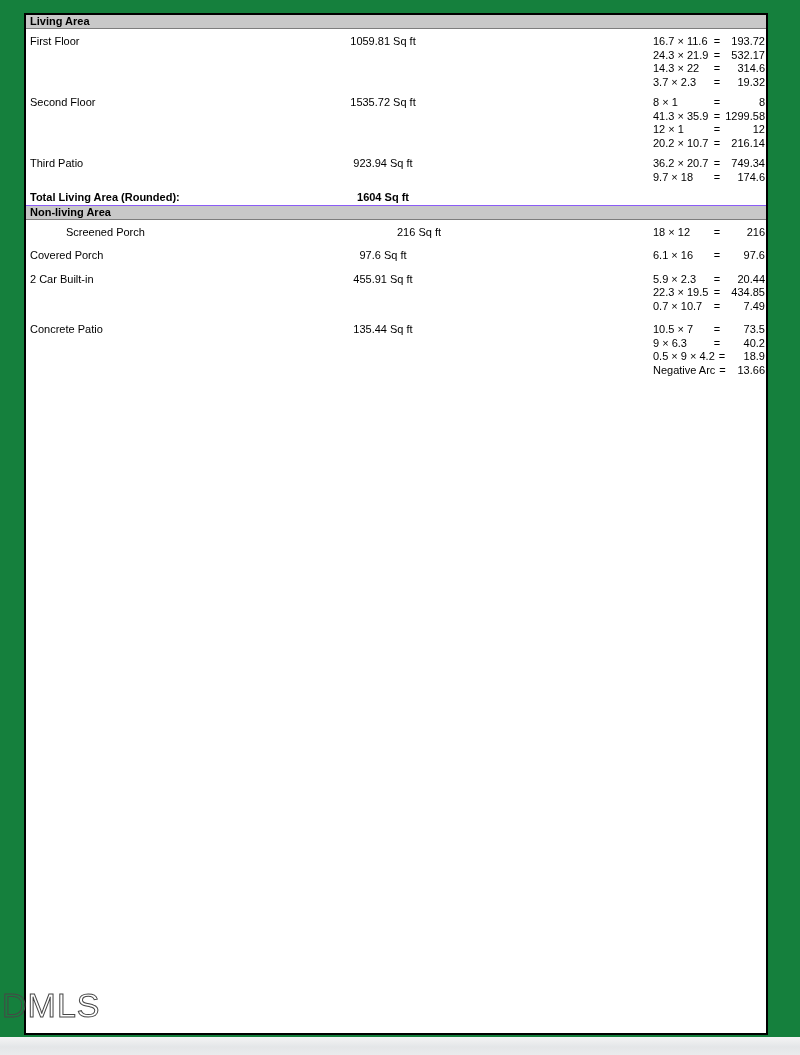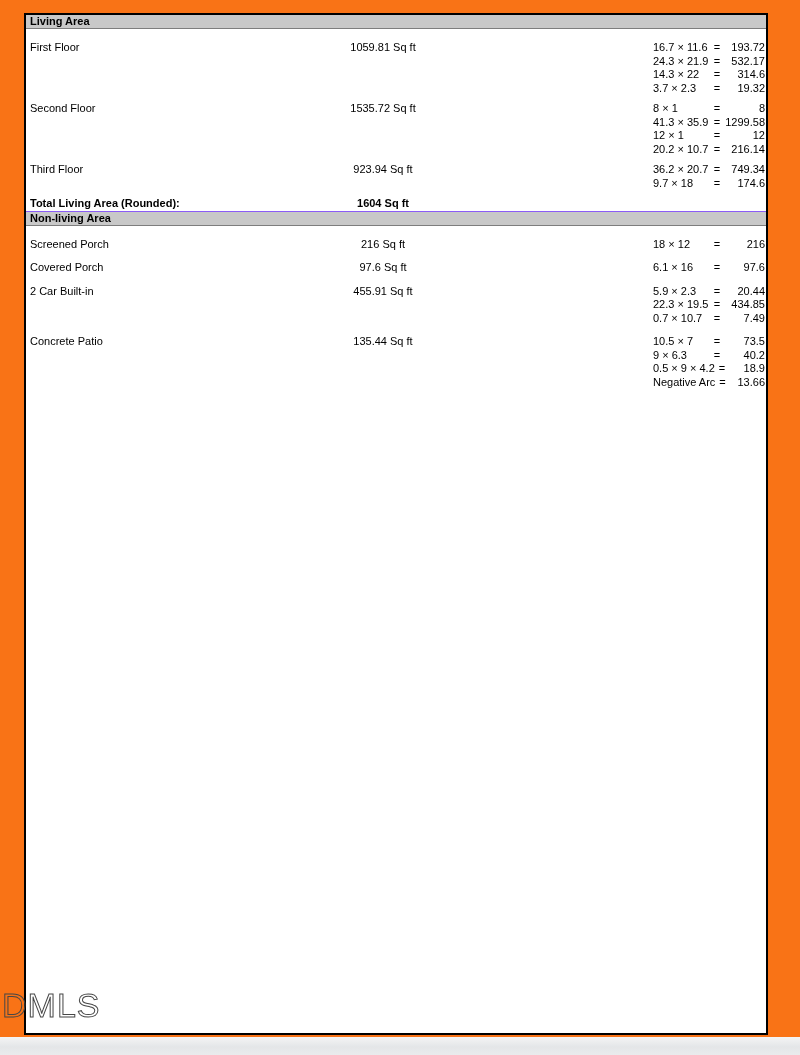--- a/index.html
+++ b/index.html
@@ -1,20 +1,20 @@
 <!DOCTYPE html>
 <html style="--bar-bg: #c8c8c8; --border-color: #000000;"><head>
 <meta charset="utf-8">
 <style>
   html, body { margin: 0; padding: 0; background: #ffffff; }
   .page {
     position: relative;
     width: 800px;
     height: 1055px;
-    background: #f97316;
+    background: #15803d;
     overflow: hidden;
     font-family: "Liberation Sans", sans-serif;
     font-size: 11px;
     color: #000;
   }
   .report-table {
     position: absolute;
     left: 24px;
     top: 13px;
     width: 740px;
@@ -26,21 +26,21 @@
     position: relative;
     height: 13px;
     line-height: 13px;
     background: var(--bar-bg, #c8c8c8);
     font-weight: bold;
     border-bottom: 1px solid #7d7d7d;
   }
   .section-nonliving .section-bar { border-top: 1px solid #8b5cf6; }
   .bar-title { position: absolute; left: 4px; top: 0; white-space: nowrap; }
   .bar-calc  { position: absolute; left: 346px; top: 0; width: 390px; text-align: center; }
-  .entries { padding-top: 12px; text-decoration: underline; }
+  .entries { padding-top: 6px; text-decoration: underline; }
   .entry { position: relative; }
   .section-living .entry    { margin-bottom: 7px; }
   .section-nonliving .entry { margin-bottom: 10px; }
   .entry-name {
     position: absolute; left: 4px; top: 0;
     line-height: 13.5px; white-space: nowrap;
   }
   .entry-area {
     position: absolute; left: 282px; top: 0; width: 150px;
     text-align: center; line-height: 13.5px; white-space: nowrap;
@@ -114,21 +114,21 @@
                 <span class="res">12</span>
               </div>
               <div class="calc-line">
                 <span class="expr">20.2 × 10.7</span>
                 <span class="eq">=</span>
                 <span class="res">216.14</span>
               </div>
             </div>
           </div>
           <div class="entry" style="height: 27px;">
-            <span class="entry-name">Third Floor</span>
+            <span class="entry-name">Third Patio</span>
             <span class="entry-area">923.94 Sq ft</span>
             <div class="calc-lines">
               <div class="calc-line">
                 <span class="expr">36.2 × 20.7</span>
                 <span class="eq">=</span>
                 <span class="res">749.34</span>
               </div>
               <div class="calc-line">
                 <span class="expr">9.7 × 18</span>
                 <span class="eq">=</span>
@@ -140,21 +140,21 @@
         <div class="total-row">
           <span class="entry-name">Total Living Area (Rounded):</span>
           <span class="entry-area">1604 Sq ft</span>
         </div>
       </div>
       <div class="section section-nonliving">
         <div class="section-bar">
           <span class="bar-title">Non-living Area</span>
         </div>
         <div class="entries">
-          <div class="entry" style="height: 13.5px;">
+          <div class="entry" style="height: 13.5px; margin-left: 36px;">
             <span class="entry-name">Screened Porch</span>
             <span class="entry-area">216 Sq ft</span>
             <div class="calc-lines">
               <div class="calc-line">
                 <span class="expr">18 × 12</span>
                 <span class="eq">=</span>
                 <span class="res">216</span>
               </div>
             </div>
           </div>

